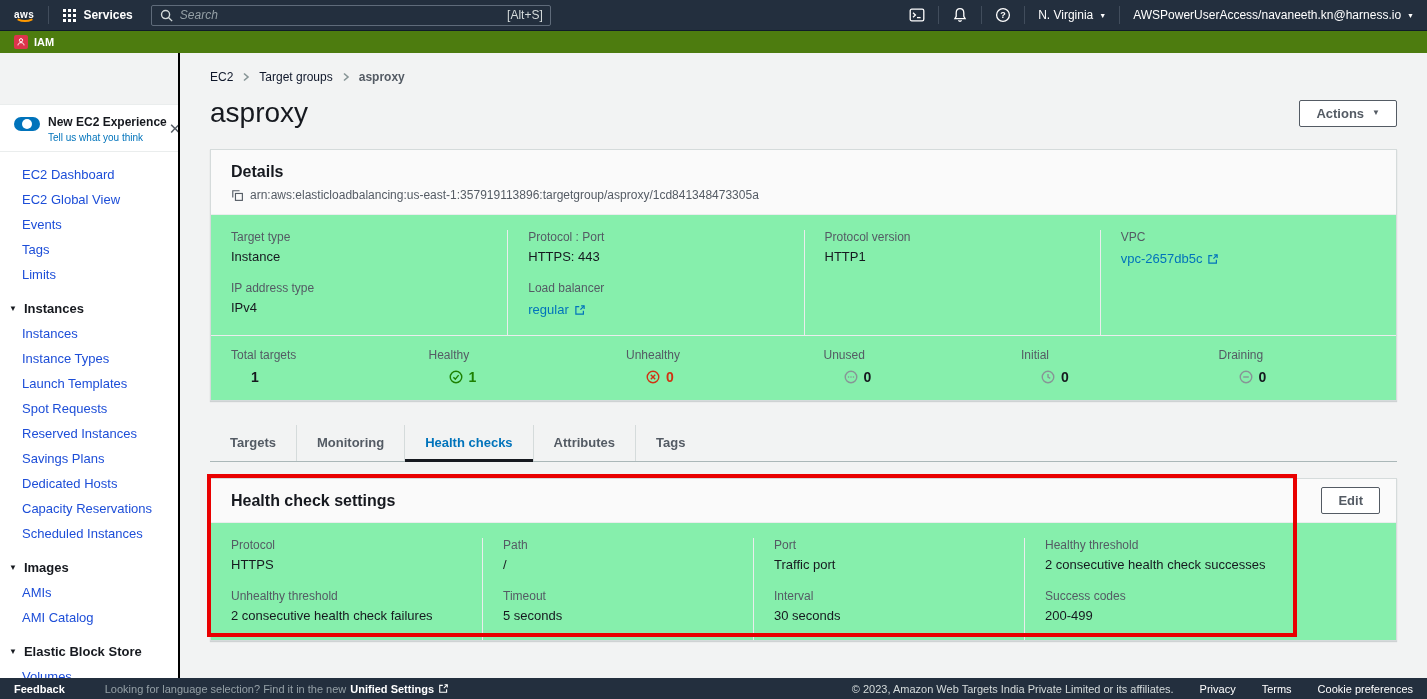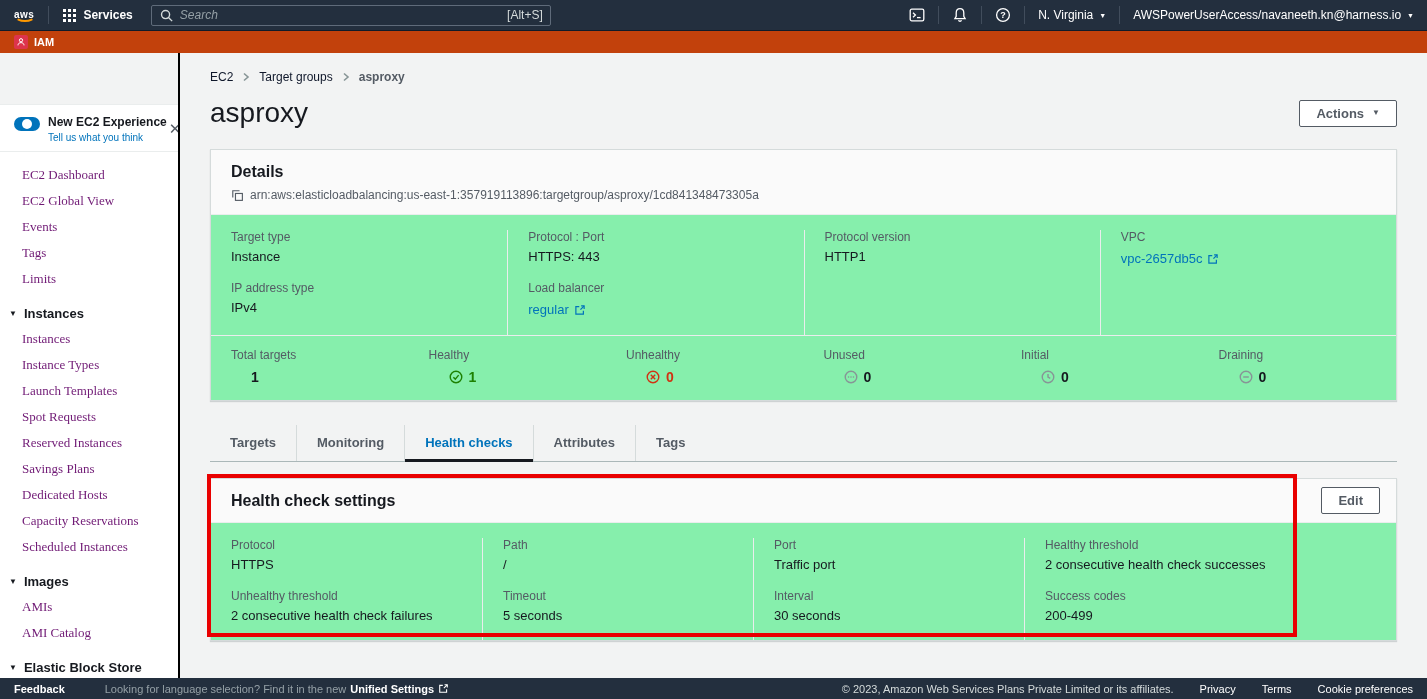--- a/index.html
+++ b/index.html
@@ -17,39 +17,39 @@
   .searchbox input { width:100%; height:21px; background:#232f3e; border:1px solid #5f6b7a; border-radius:2px; color:#fff; font-size:12px; font-style:italic; padding:0 60px 0 28px; outline:none; font-family:"Liberation Sans",sans-serif; }
   .searchbox input::placeholder { color:#95a0a6; font-style:italic; }
   .search-icon { position:absolute; left:8px; top:3px; }
   .search-shortcut { position:absolute; right:8px; top:3px; color:#d5dbdb; font-size:12px; }
   .nav-right { margin-left:auto; display:flex; align-items:center; height:100%; }
   .nav-icon-btn { padding:0 13px; display:flex; align-items:center; height:100%; cursor:pointer; }
   .nav-text-btn { padding:0 13px; display:flex; align-items:center; gap:6px; height:100%; cursor:pointer; white-space:nowrap; }
   .caret { font-size:7px; color:#fff; line-height:1; }
 
   
-  .favbar { height:23px; background:#c2410c; border-top:1px solid #0f1b2a; display:flex; align-items:center; padding-left:14px; flex:0 0 23px; }
+  .favbar { height:23px; background:#4d7c0f; border-top:1px solid #0f1b2a; display:flex; align-items:center; padding-left:14px; flex:0 0 23px; }
   .fav-item { display:flex; align-items:center; gap:6px; color:#fff; font-size:11px; font-weight:700; cursor:pointer; }
   .iam-ic { width:14px; height:14px; background:#dd344c; border-radius:2px; display:flex; align-items:center; justify-content:center; }
 
   
   .body-wrap { flex:1 1 auto; display:flex; overflow:hidden; position:relative; }
 
   
   .sidebar { width:180px; flex:0 0 180px; background:#fff; border-right:2px solid #000000; overflow:hidden; }
   .side-gray { height:52px; background:#f2f3f3; border-bottom:1px solid #eaeded; }
   .new-exp { padding:10px 10px 8px 14px; display:flex; align-items:flex-start; border-bottom:1px solid #eaeded; }
   .toggle { width:26px; height:14px; border-radius:8px; background:#0073bb; position:relative; flex:0 0 26px; margin-top:2px; cursor:pointer; }
   .toggle::after { content:""; position:absolute; width:10px; height:10px; background:#fff; border-radius:50%; top:2px; left:8px; }
   .new-exp-text { margin-left:8px; flex:1; }
   .new-exp-title { font-size:12px; font-weight:700; color:#16191f; white-space:nowrap; }
   .new-exp-sub { font-size:10px; color:#0073bb; margin-top:3px; cursor:pointer; }
   .close-x { color:#545b64; font-size:15px; margin-left:2px; cursor:pointer; line-height:1; margin-top:6px; }
   .side-nav { padding:10px 0; font-size:13px; }
-  .side-link { color:#701a75; padding:5px 8px 5px 22px; cursor:pointer; white-space:nowrap;font-family:Liberation Serif, serif; }
+  .side-link { color:#1d4ed8; padding:5px 8px 5px 22px; cursor:pointer; white-space:nowrap; }
   .side-section { display:flex; align-items:center; gap:7px; font-weight:700; color:#16191f; padding:5px 8px 5px 9px; margin-top:9px; cursor:pointer; white-space:nowrap; }
   .sec-caret { font-size:8px; color:#16191f; }
 
   
   .main { flex:1 1 auto; padding:0 30px; overflow:hidden; }
   .breadcrumb { display:flex; align-items:center; gap:9px; padding-top:17px; font-size:12px; }
   .bc-link { color:#0f172a; cursor:pointer; }
   .bc-current { color:#545b64; font-weight:700; }
   .title-row { display:flex; justify-content:space-between; align-items:center; margin-top:13px; }
   .page-title { font-size:28px; font-weight:400; color:#16191f; }
@@ -461,20 +461,20 @@
       <span>Unified Settings</span>
       <span>
           <svg width="11" height="11" viewBox="0 0 16 16">
             <path d="M12.5 9 V13.5 H2.5 V3.5 H7" fill="none" stroke="#fff" stroke-width="1.6"></path>
             <path d="M9.5 2.5 H13.5 V6.5" fill="none" stroke="#fff" stroke-width="1.6"></path>
             <line x1="13.2" y1="2.8" x2="8.6" y2="7.4" stroke="#fff" stroke-width="1.6"></line>
           </svg>
         </span>
     </span>
     <span class="foot-right">
-      <span>© 2023, Amazon Web Services Plans Private Limited or its affiliates.</span>
+      <span>© 2023, Amazon Web Targets India Private Limited or its affiliates.</span>
       <span class="foot-link">Privacy</span>
       <span class="foot-link">Terms</span>
       <span class="foot-link">Cookie preferences</span>
     </span>
   </footer>
 
 </div>
 
 </body></html>

